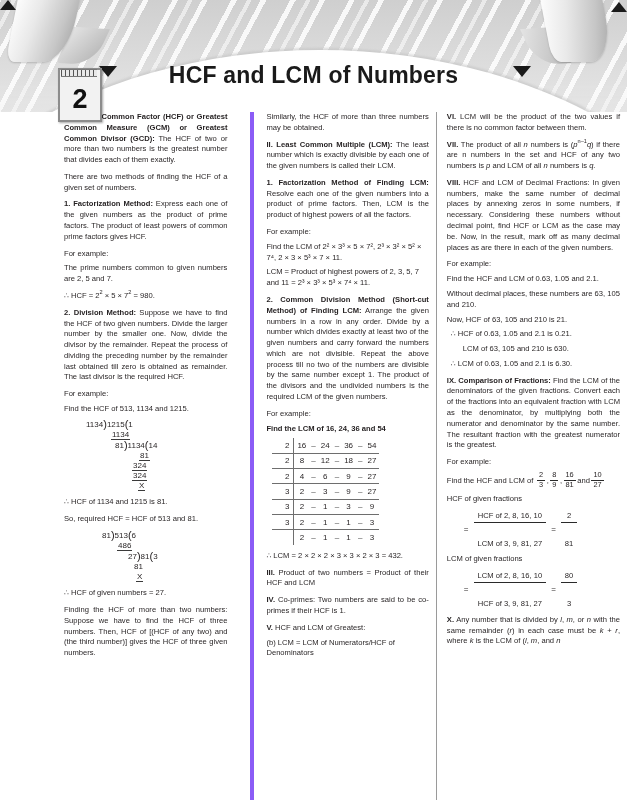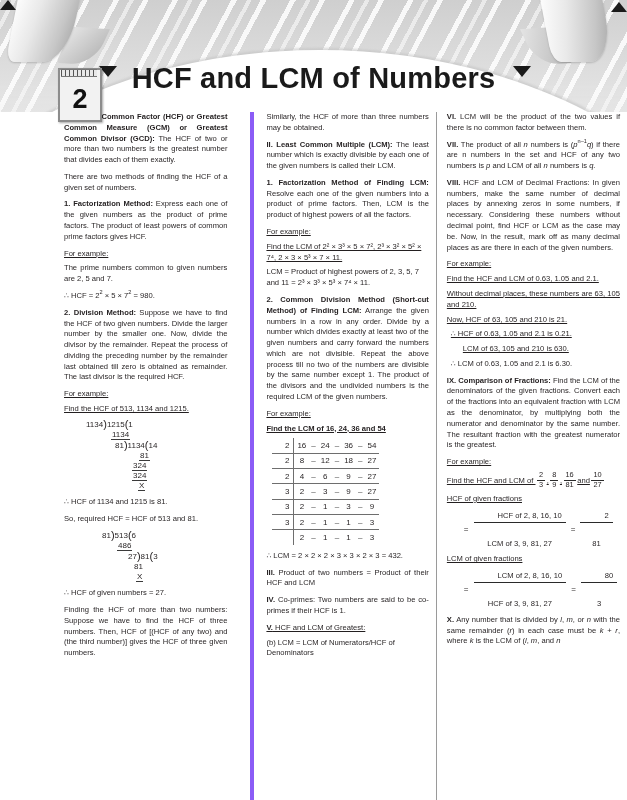--- a/index.html
+++ b/index.html
@@ -89,21 +89,21 @@
   .chapter-badge .num{
     position:absolute;left:0;right:0;top:10px;
     text-align:center;font-size:27px;font-weight:bold;
     font-family:"Liberation Sans",sans-serif;color:#111;line-height:38px;
   }
 
   .page-title{
     position:absolute;left:0;right:0;top:62px;
     text-align:center;
     font-family:"Liberation Sans",sans-serif;
-    font-size:29px;font-weight:bold;color:#1a1a1a;
+    font-size:23px;font-weight:bold;color:#1a1a1a;
     letter-spacing:.2px;
     z-index:6;
   }
 
   
   .columns{
     position:absolute;left:0;top:112px;width:627px;height:688px;
     display:flex;
     padding:0 0 0 0;
     box-sizing:border-box;
@@ -114,21 +114,21 @@
     box-sizing:border-box;
     font-size:7.6px;
     line-height:1.42;
     text-align:justify;
     position:relative;
   }
   .col.c1{margin-left:57px;width:182px;}
   .col.c2{width:190px;border-left:4px solid #8b5cf6;padding-left:12px;margin-left:16px;}
   .col.c3{width:196px;border-left:1px solid #9a9a9a;padding-left:10px;}
   .col p{margin:0 0 6px 0;}
-  .col p.tight{margin-bottom:4px;text-decoration:underline;}
+  .col p.tight{margin-bottom:4px;}
   b,strong{font-weight:bold;}
   sup{font-size:5.6px;vertical-align:super;line-height:0;}
 
   
   .division{
     margin:3px 0 6px 0;
     font-size:8px;
     line-height:1.25;
     position:relative;
     height:auto;
@@ -163,21 +163,21 @@
     display:inline-block;vertical-align:middle;
     text-align:center;font-size:7.4px;line-height:1.15;
     margin:0 1.5px;position:relative;top:-.5px;
   }
   .frac .n{display:block;padding:0 2px;}
   .frac .d{display:block;border-top:1px solid #2a2a2a;padding:0 2px;}
   .bigfrac{
     display:inline-block;vertical-align:middle;text-align:center;
     font-size:7.6px;line-height:1.3;margin:0 2px;
   }
-  .bigfrac .n{display:block;padding:0 4px 1px 4px;margin-left:20px;}
+  .bigfrac .n{display:block;padding:0 4px 1px 4px;}
   .bigfrac .d{display:block;border-top:1px solid #2a2a2a;padding:16px 4px 0 4px;}
   .eqline{margin:6px 0 6px 0;display:flex;align-items:center;justify-content:flex-start;padding-left:14px;}
   .eqline .eqs{margin:0 3px;font-size:8px;}
   .nojust{text-align:left;}
 </style>
 </head>
 <body>
 
 <div class="header-deco">
   <div class="hatch"></div>

